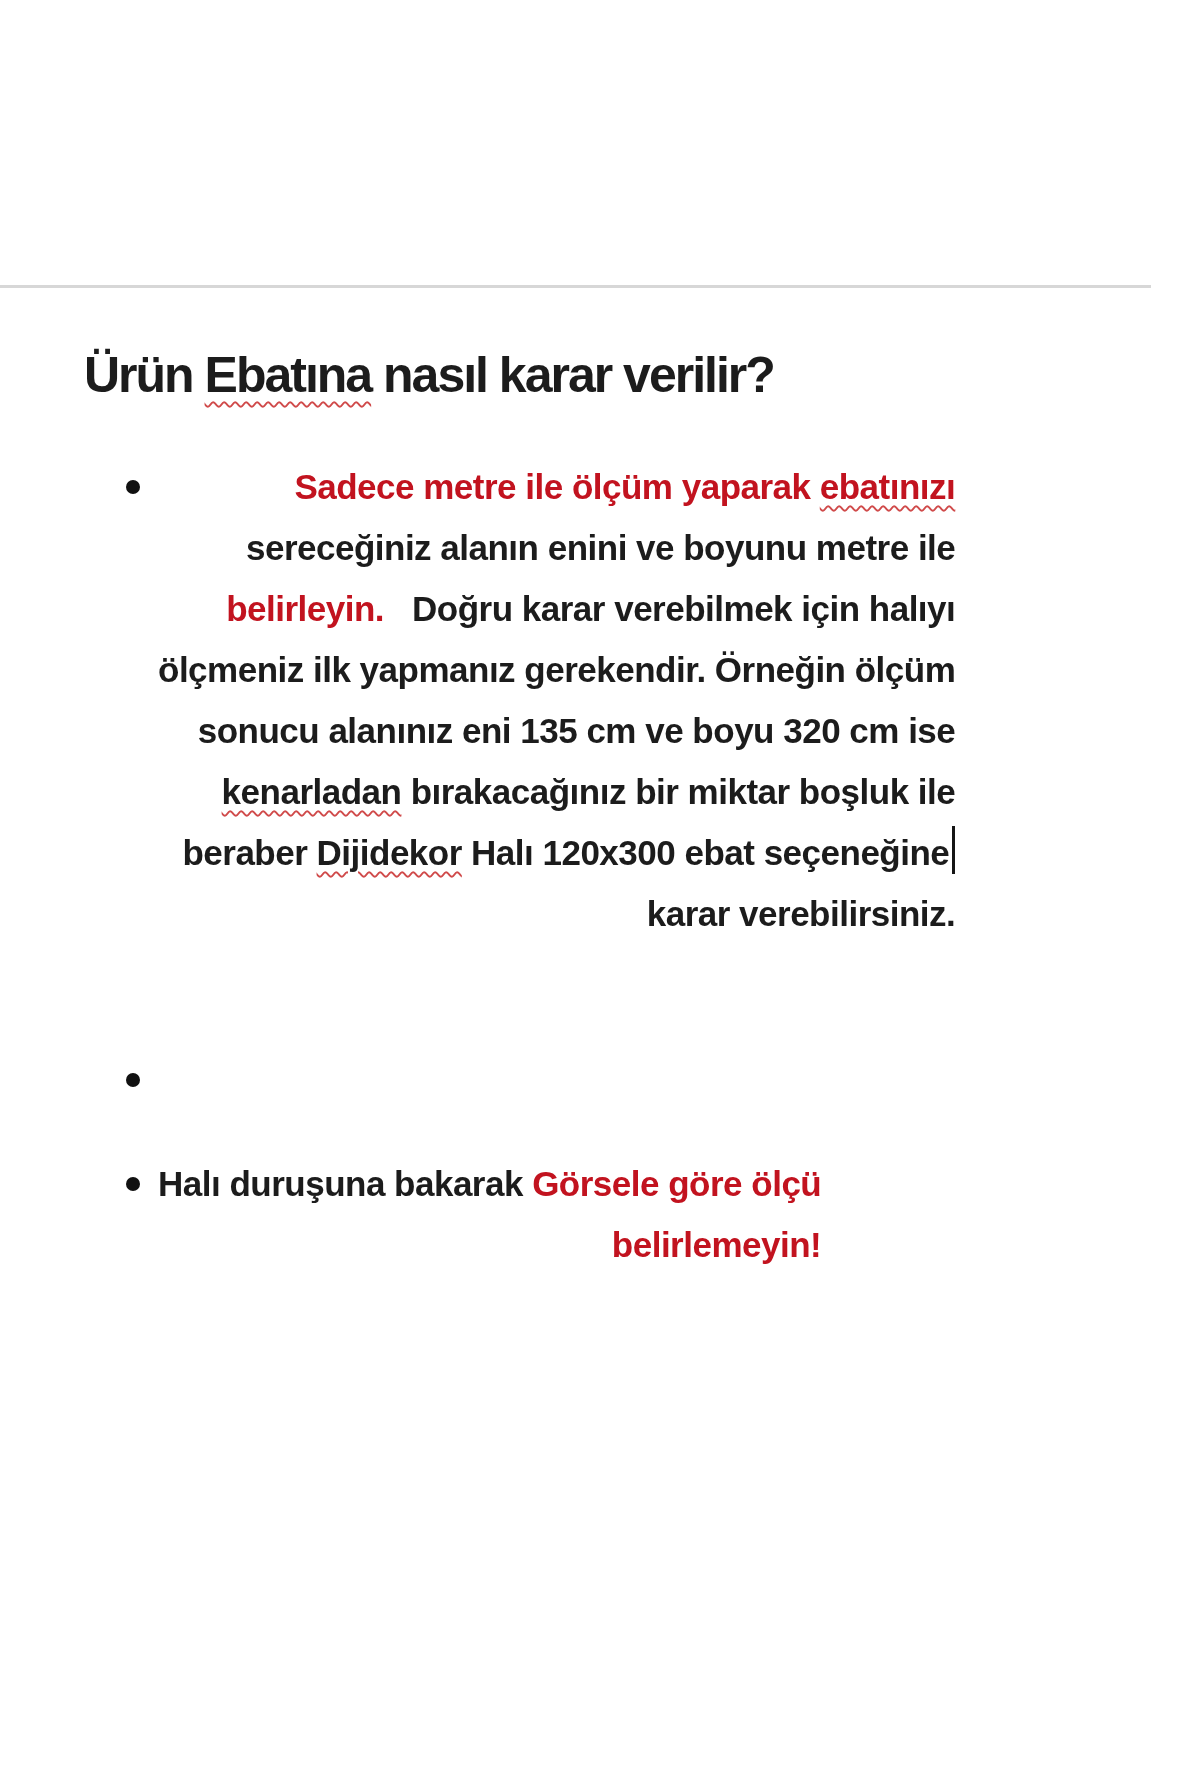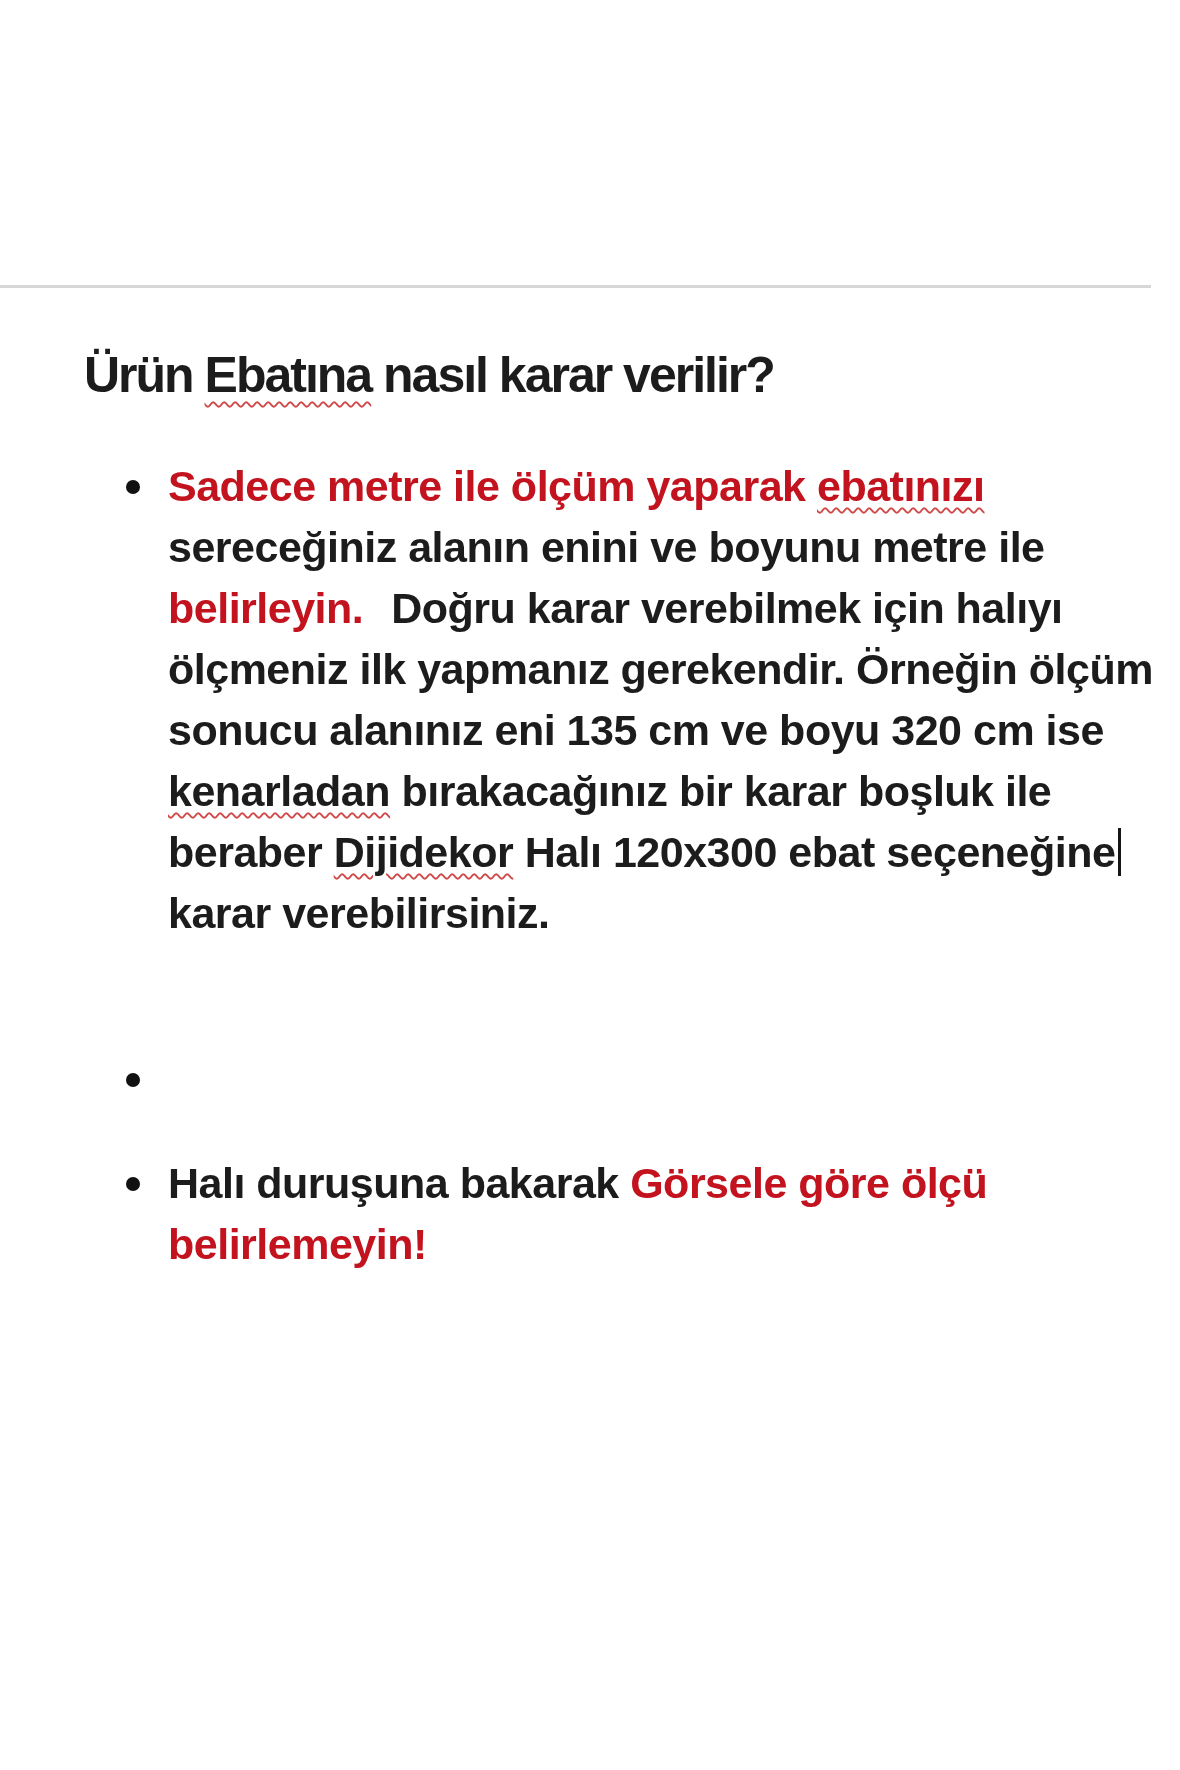--- a/index.html
+++ b/index.html
@@ -7,20 +7,21 @@
     padding: 0;
     background: #ffffff;
   }
   .page {
     position: relative;
     width: 1180px;
     height: 1770px;
     background: #ffffff;
     overflow: hidden;
     font-family: "Liberation Sans", sans-serif;
+    text-align: right;
   }
   .divider {
     position: absolute;
     left: 0;
     top: 285px;
     width: 1151px;
     height: 3px;
     background: #d7d7d7;
   }
   .doc-title {
@@ -53,22 +54,22 @@
   .bullet-2 { margin-bottom: 66px; }
   .dot {
     flex: none;
     width: 14px;
     height: 14px;
     margin-top: 24px;
     border-radius: 50%;
     background: #111111;
   }
   .btext {
-    margin-left: 28px;
-    font-size: 43px;
+    margin-left: 18px;
+    font-size: 35px;
     line-height: 61px;
     font-weight: 700;
     letter-spacing: -0.5px;
     color: #1c1c1c;
   }
   .line { white-space: nowrap; }
   .red { color: #c2131f; }
   .sq {
     text-decoration-line: underline;
     text-decoration-style: wavy;
@@ -98,21 +99,21 @@
   <div class="bullets">
 
     <div class="bullet bullet-1">
       <span class="dot"></span>
       <div class="btext">
         <div class="line"><span class="red">Sadece metre ile ölçüm yaparak </span><span class="red sq">ebatınızı</span></div>
         <div class="line"><span>sereceğiniz alanın enini ve boyunu metre ile</span></div>
         <div class="line"><span class="red">belirleyin.</span><span class="gap">Doğru karar verebilmek için halıyı</span></div>
         <div class="line"><span>ölçmeniz ilk yapmanız gerekendir. Örneğin ölçüm</span></div>
         <div class="line"><span>sonucu alanınız eni 135 cm ve boyu 320 cm ise</span></div>
-        <div class="line"><span class="sq">kenarladan</span><span> bırakacağınız bir karar boşluk ile</span></div>
+        <div class="line"><span class="sq">kenarladan</span><span> bırakacağınız bir miktar boşluk ile</span></div>
         <div class="line"><span>beraber </span><span class="sq">Dijidekor</span><span> Halı 120x300 ebat seçeneğine</span><span class="caret"></span></div>
         <div class="line"><span>karar verebilirsiniz.</span></div>
       </div>
     </div>
 
     <div class="bullet bullet-2">
       <span class="dot"></span>
       <div class="btext">
       </div>
     </div>

